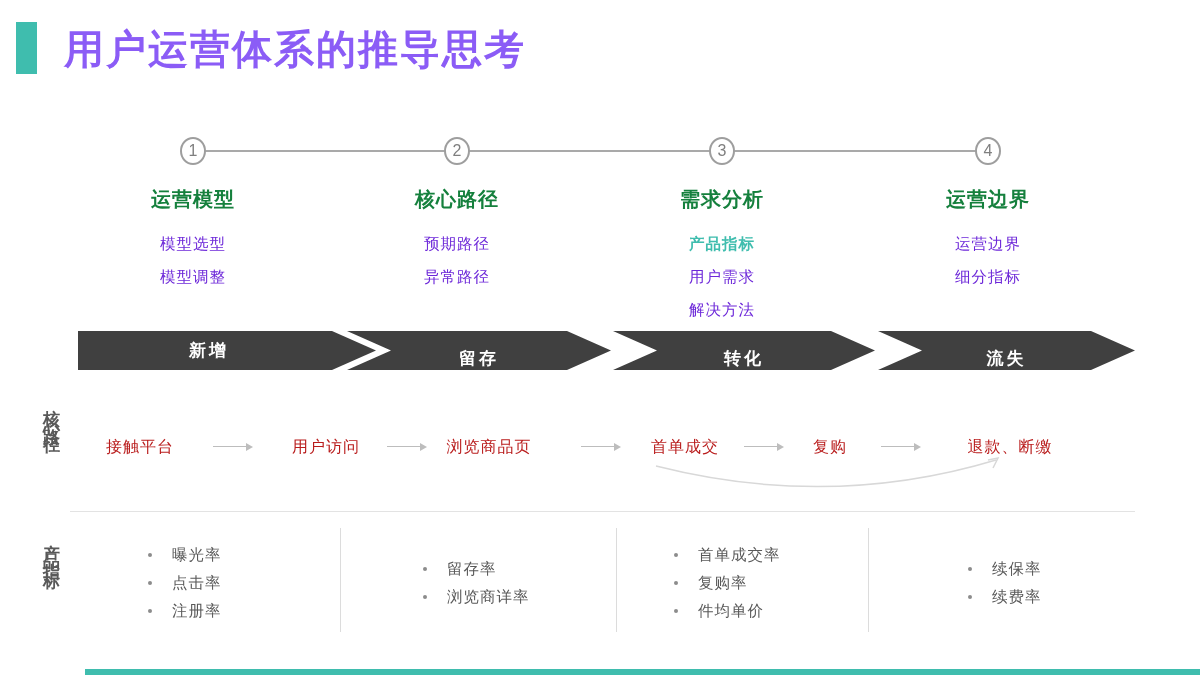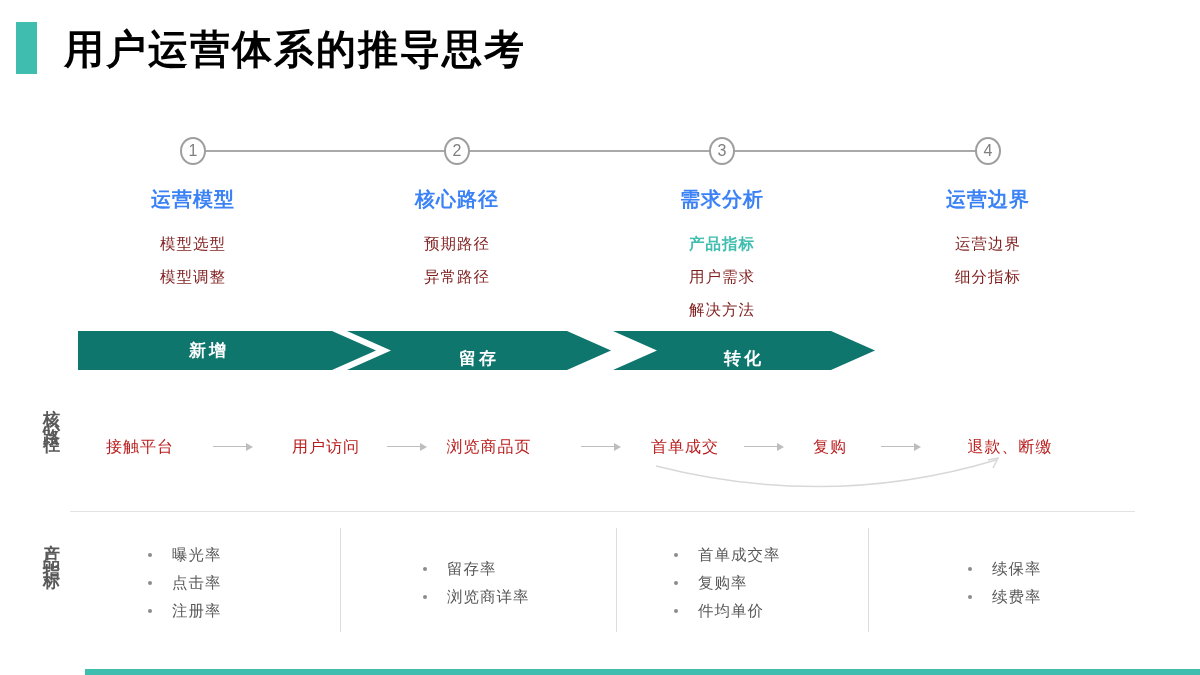--- a/index.html
+++ b/index.html
@@ -4,43 +4,43 @@
 <style>
   html,body{margin:0;padding:0;background:#fff;}
   .slide{
     position:relative;width:1200px;height:675px;background:#ffffff;overflow:hidden;
     font-family:"Liberation Sans","DejaVu Sans",sans-serif;
   }
   
   .accent-bar{position:absolute;left:16px;top:22px;width:21px;height:52px;background:#3fbdae;}
   .title{
     position:absolute;left:64px;top:22px;font-size:40px;font-weight:700;
-    color:#000000;letter-spacing:2px;white-space:nowrap;
+    color:#8b5cf6;letter-spacing:2px;white-space:nowrap;
   }
   .watermark{
     position:absolute;right:22px;top:40px;font-size:16px;font-weight:600;
     color:#e2e2e2;letter-spacing:1px;display:flex;gap:16px;
   }
   
   .tl-line{position:absolute;left:193px;top:150px;width:795px;height:2px;background:#a9a9a9;}
   .tl-circle{
     position:absolute;top:137px;width:26px;height:28px;border:2px solid #9e9e9e;border-radius:50%;
     background:#fff;display:flex;align-items:center;justify-content:center;
     font-size:16px;color:#7f7f7f;box-sizing:border-box;
   }
   .c1{left:180px}.c2{left:444px}.c3{left:709px}.c4{left:975px}
   
   .step-col{position:absolute;width:180px;text-align:center;top:186px;}
   .s1{left:103px}.s2{left:367px}.s3{left:632px}.s4{left:898px}
-  .step-title{font-size:20px;font-weight:700;color:#3b82f6;letter-spacing:1px;}
+  .step-title{font-size:20px;font-weight:700;color:#15803d;letter-spacing:1px;}
   .step-items{margin-top:14px;}
-  .step-item{font-size:15.5px;color:#7f1d1d;line-height:33px;letter-spacing:1px;}
+  .step-item{font-size:15.5px;color:#6d28d9;line-height:33px;letter-spacing:1px;}
   .step-item.hl{color:#3fbdae;font-weight:700;}
   
-  .stage{position:absolute;top:331px;height:39px;background:#0f766e;display:flex;
+  .stage{position:absolute;top:331px;height:39px;background:#404040;display:flex;
     align-items:center;justify-content:center;color:#fff;font-size:17px;font-weight:700;letter-spacing:3px;}
   .pentagon{clip-path:polygon(0 0, calc(100% - 44px) 0, 100% 50%, calc(100% - 44px) 100%, 0 100%);padding-right:36px;}
   .chevron{clip-path:polygon(0 0, calc(100% - 44px) 0, 100% 50%, calc(100% - 44px) 100%, 0 100%, 44px 50%);align-items:flex-end;}
   .g1{left:78px;width:262px}.g2{left:347px;width:264px}.g3{left:613px;width:262px}.g4{left:878px;width:257px}
   
   .vlabel{
     position:absolute;left:40px;writing-mode:vertical-rl;text-orientation:upright;
     font-size:17px;font-weight:700;color:#595959;letter-spacing:9px;
   }
   .v-core{top:396px;}
@@ -116,20 +116,23 @@
   </div>
 
   <div class="stage pentagon g1">
       <span>新增</span>
     </div>
   <div class="stage chevron g2">
       <span>留存</span>
     </div>
   <div class="stage chevron g3">
       <span>转化</span>
+    </div>
+  <div class="stage chevron g4">
+      <span>流失</span>
     </div>
 
   <div class="vlabel v-core">核心路径</div>
 
   <span class="flow-node" style="left:140px">接触平台</span>
   <div class="flow-arrow" style="left:232px"></div>
   <span class="flow-node" style="left:326px">用户访问</span>
   <div class="flow-arrow" style="left:406px"></div>
   <span class="flow-node" style="left:489px">浏览商品页</span>
   <div class="flow-arrow" style="left:600px"></div>

